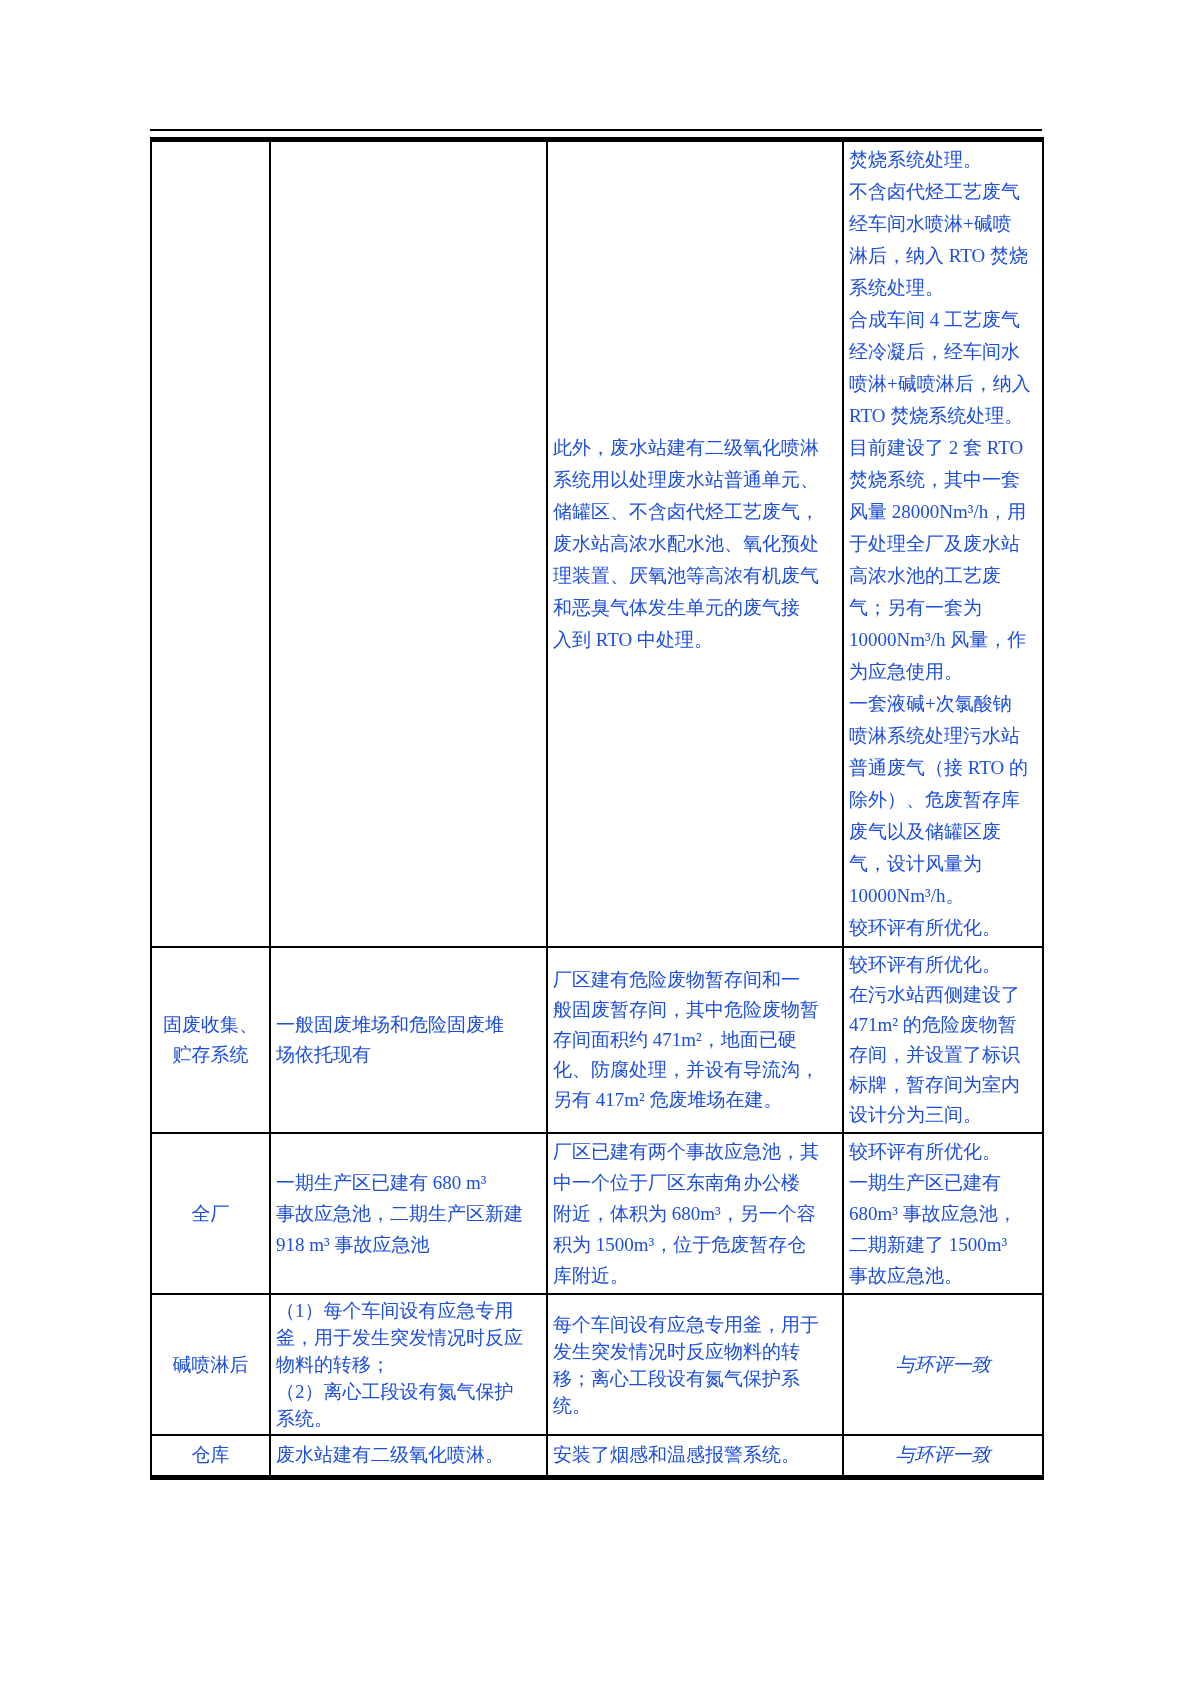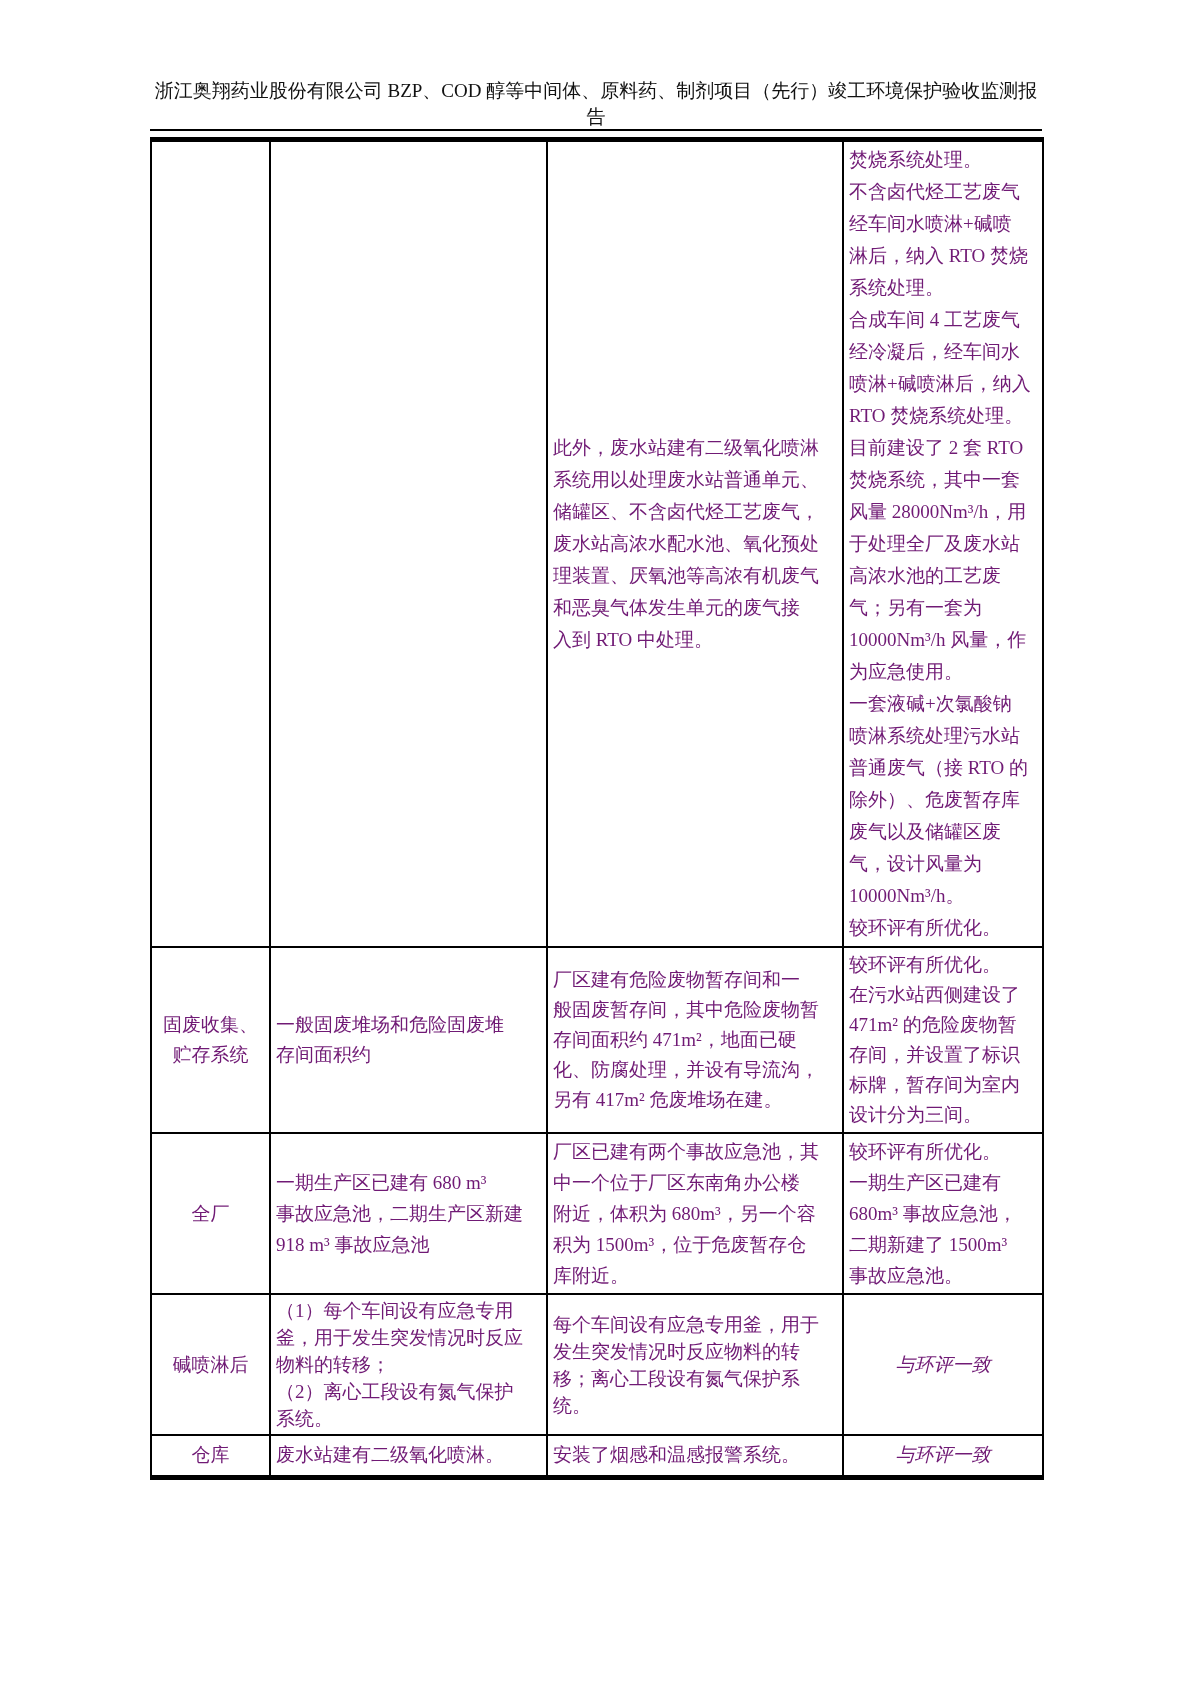--- a/index.html
+++ b/index.html
@@ -26,21 +26,21 @@
     border-top:5px solid #000;border-bottom:5px solid #000;
     border-left:2px solid #000;border-right:2px solid #000;
   }
   table.main td{
     border:2px solid #000;
     padding:2px 5px;
     font-size:19px;
     vertical-align:middle;
     white-space:pre-line;
     overflow-wrap:anywhere;
-    color:#701a75;
+    color:#1d4ed8;
   }
   tr.r1 td{line-height:32px;}
   tr.r2 td{line-height:30px;}
   tr.r3 td{line-height:31px;}
   tr.r4 td{line-height:27px;}
   tr.r5 td{line-height:30px;}
   td.cat{text-align:center;border-radius:29px;}
   td.vtop{vertical-align:top;}
   td.ctr{text-align:center;font-style:italic;}
   .footer{
@@ -48,22 +48,20 @@
     font-size:19px;color:#111;
   }
   .footer .org{position:absolute;left:200px;top:0;}
   .footer .pagenum{position:absolute;left:556px;top:0;}
 </style>
 </head>
 <body>
 
 <div class="page">
 
-  <div class="header-title">浙江奥翔药业股份有限公司 BZP、COD 醇等中间体、原料药、制剂项目（先行）竣工环境保护验收监测报
-告</div>
 
   <div class="header-rule"></div>
 
   <table class="main">
     <colgroup>
       <col style="width:119px">
       <col style="width:277px">
       <col style="width:296px">
       <col style="width:200px">
     </colgroup>
@@ -101,21 +99,21 @@
 除外）、危废暂存库
 废气以及储罐区废
 气，设计风量为
 10000Nm³/h。
 较环评有所优化。</td>
       </tr>
       <tr class="r2" style="height:180px">
         <td class="cat">固废收集、
 贮存系统</td>
         <td>一般固废堆场和危险固废堆
-存间面积约</td>
+场依托现有</td>
         <td>厂区建有危险废物暂存间和一
 般固废暂存间，其中危险废物暂
 存间面积约 471m²，地面已硬
 化、防腐处理，并设有导流沟，
 另有 417m² 危废堆场在建。</td>
         <td>较环评有所优化。
 在污水站西侧建设了
 471m² 的危险废物暂
 存间，并设置了标识
 标牌，暂存间为室内

